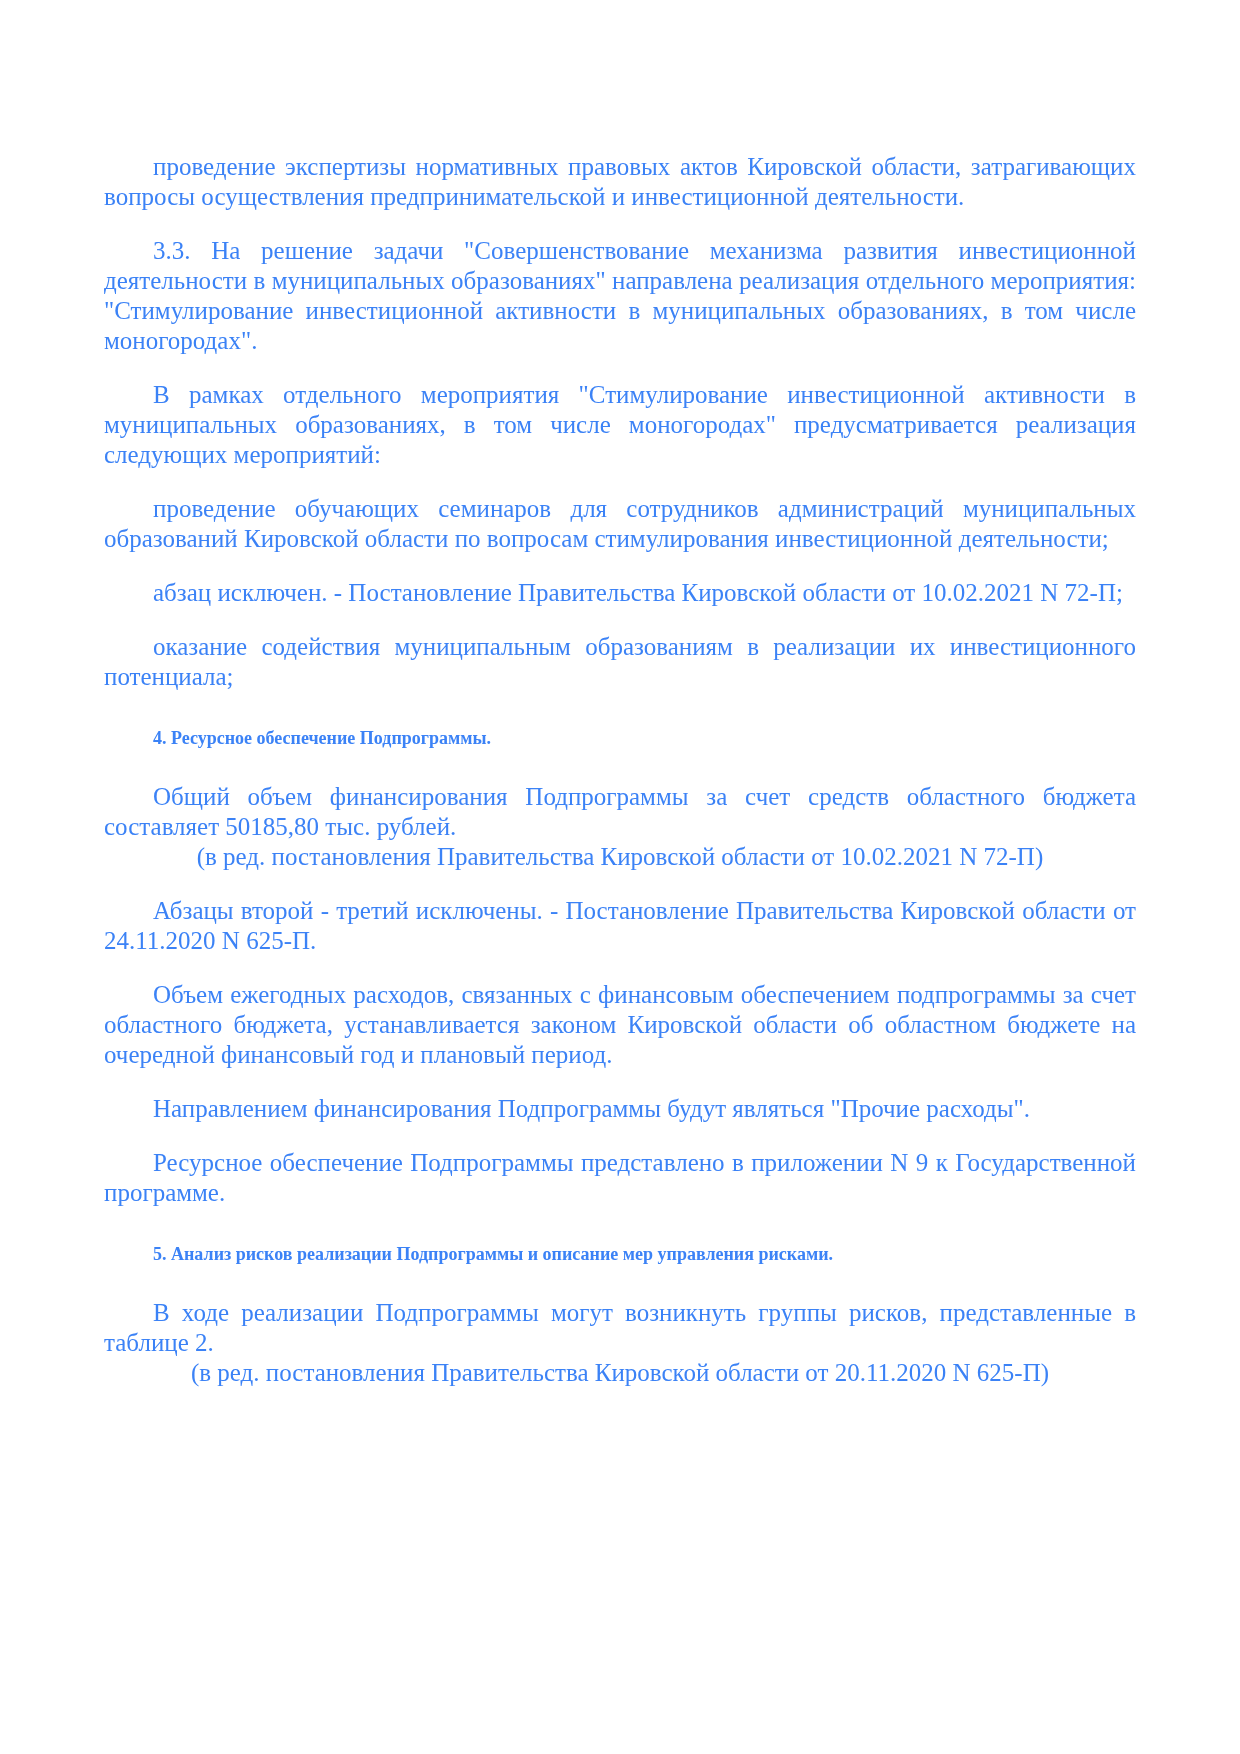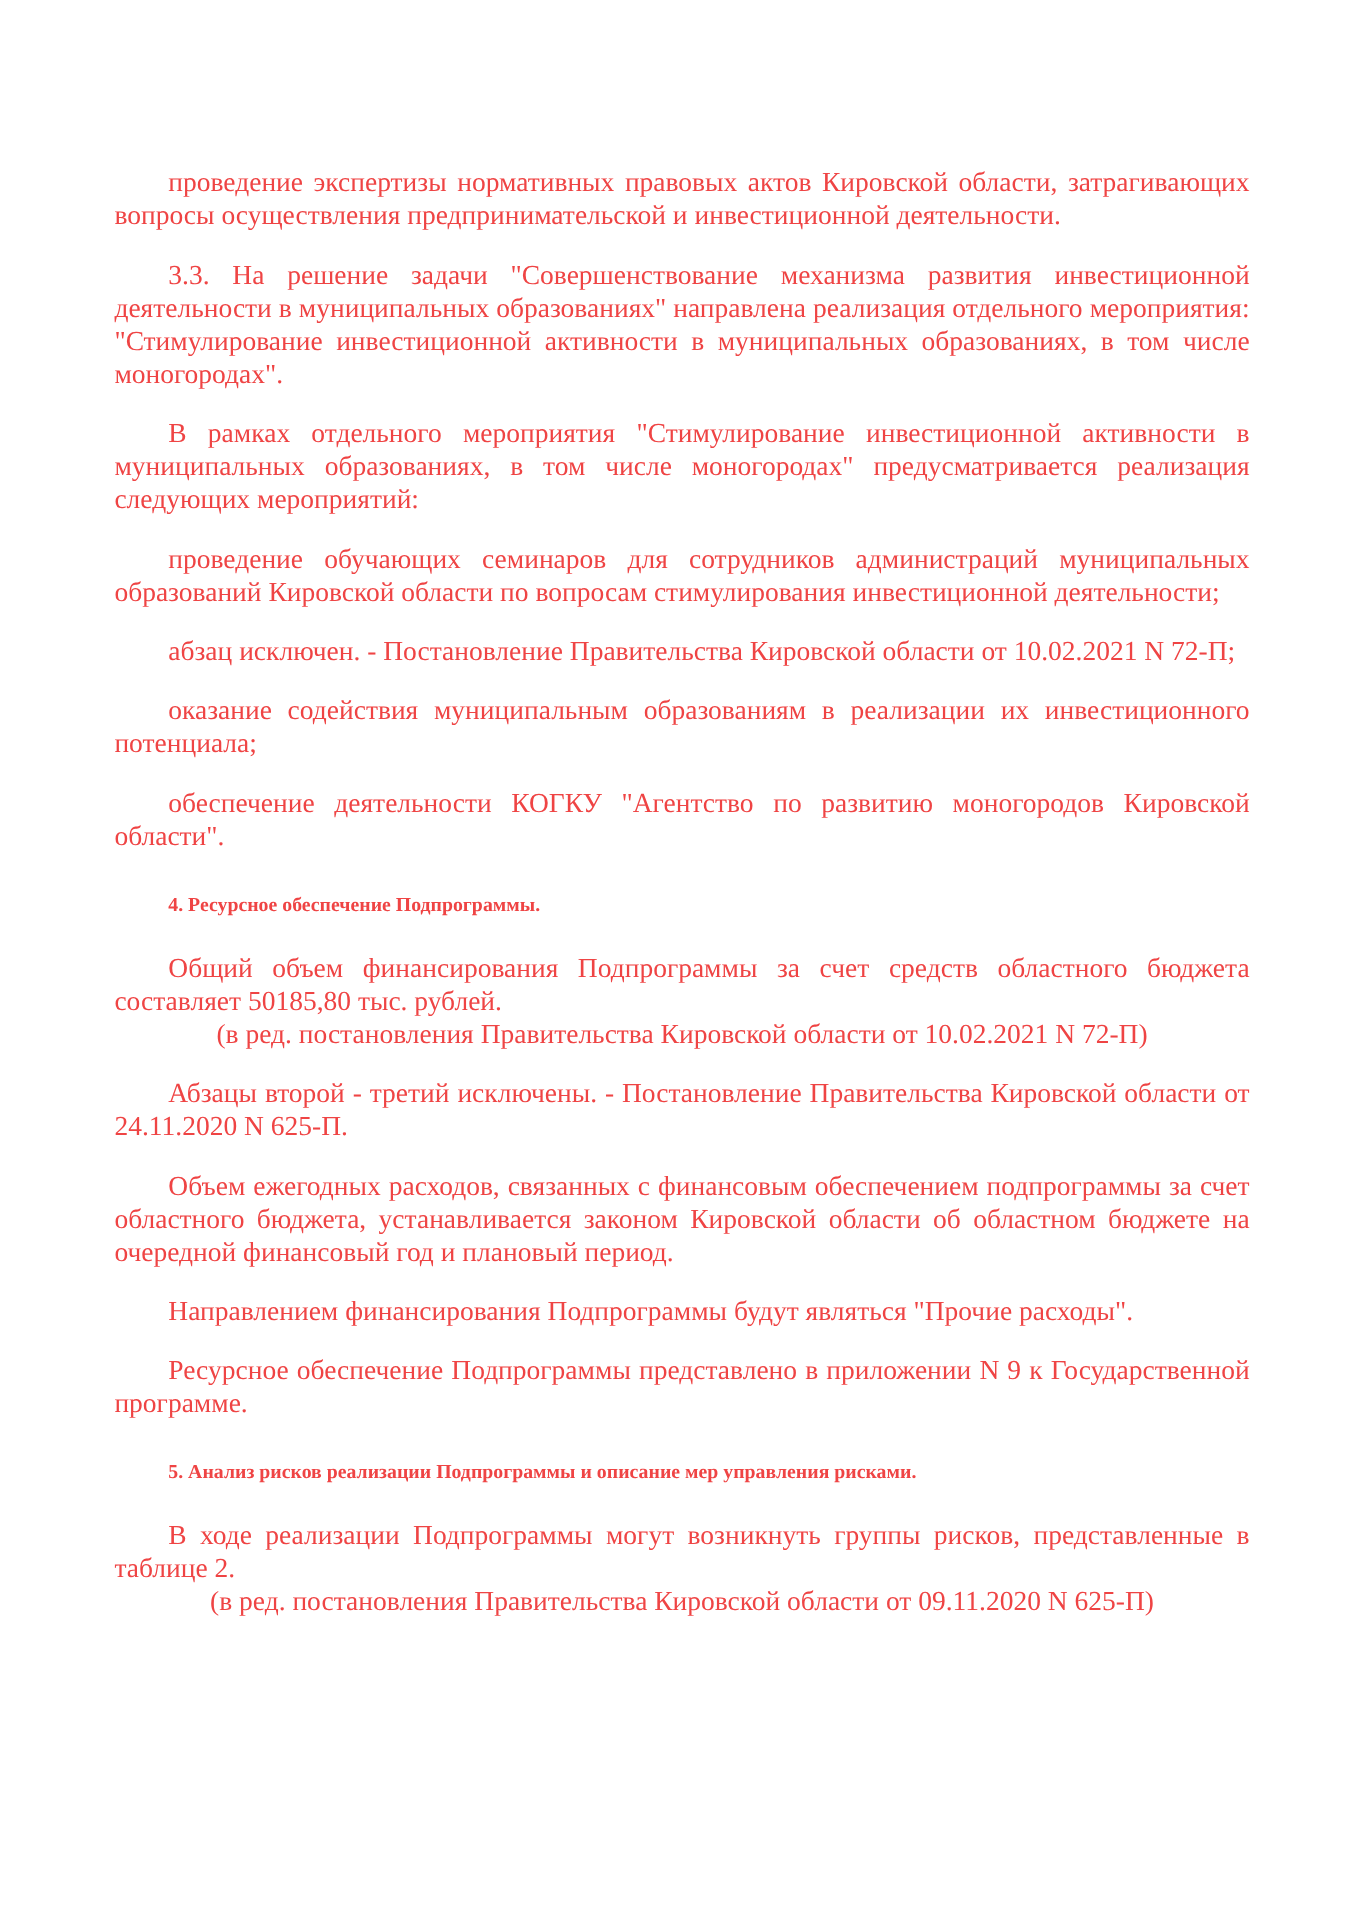--- a/index.html
+++ b/index.html
@@ -6,21 +6,21 @@
     margin: 0;
     padding: 0;
     background: #ffffff;
   }
   .page {
     width: 1240px;
     height: 1754px;
     box-sizing: border-box;
     padding: 152px 104px 0 104px;
     background: #ffffff;
-    color: #ef4444;
+    color: #3b82f6;
     font-family: "Liberation Serif", serif;
     font-size: 25px;
     line-height: 30px;
     overflow: hidden;
   }
   .para {
     margin: 24px 0 0 0;
     text-align: justify;
     text-indent: 49px;
   }
@@ -45,29 +45,28 @@
 <body>
 
 <div class="page">
 
   <p class="para first">проведение экспертизы нормативных правовых актов Кировской области, затрагивающих вопросы осуществления предпринимательской и инвестиционной деятельности.</p>
   <p class="para">3.3. На решение задачи "Совершенствование механизма развития инвестиционной деятельности в муниципальных образованиях" направлена реализация отдельного мероприятия: "Стимулирование инвестиционной активности в муниципальных образованиях, в том числе моногородах".</p>
   <p class="para">В рамках отдельного мероприятия "Стимулирование инвестиционной активности в муниципальных образованиях, в том числе моногородах" предусматривается реализация следующих мероприятий:</p>
   <p class="para">проведение обучающих семинаров для сотрудников администраций муниципальных образований Кировской области по вопросам стимулирования инвестиционной деятельности;</p>
   <p class="para">абзац исключен. - Постановление Правительства Кировской области от 10.02.2021 N 72-П;</p>
   <p class="para">оказание содействия муниципальным образованиям в реализации их инвестиционного потенциала;</p>
-  <p class="para">обеспечение деятельности КОГКУ "Агентство по развитию моногородов Кировской области".</p>
 
   <h2 class="heading">4. Ресурсное обеспечение Подпрограммы.</h2>
 
   <p class="para">Общий объем финансирования Подпрограммы за счет средств областного бюджета составляет 50185,80 тыс. рублей.</p>
   <p class="amend">(в ред. постановления Правительства Кировской области от 10.02.2021 N 72-П)</p>
   <p class="para">Абзацы второй - третий исключены. - Постановление Правительства Кировской области от 24.11.2020 N 625-П.</p>
   <p class="para">Объем ежегодных расходов, связанных с финансовым обеспечением подпрограммы за счет областного бюджета, устанавливается законом Кировской области об областном бюджете на очередной финансовый год и плановый период.</p>
   <p class="para">Направлением финансирования Подпрограммы будут являться "Прочие расходы".</p>
   <p class="para">Ресурсное обеспечение Подпрограммы представлено в приложении N 9 к Государственной программе.</p>
 
   <h2 class="heading">5. Анализ рисков реализации Подпрограммы и описание мер управления рисками.</h2>
 
   <p class="para">В ходе реализации Подпрограммы могут возникнуть группы рисков, представленные в таблице 2.</p>
-  <p class="amend">(в ред. постановления Правительства Кировской области от 09.11.2020 N 625-П)</p>
+  <p class="amend">(в ред. постановления Правительства Кировской области от 20.11.2020 N 625-П)</p>
 
 </div>
 
 </body></html>

